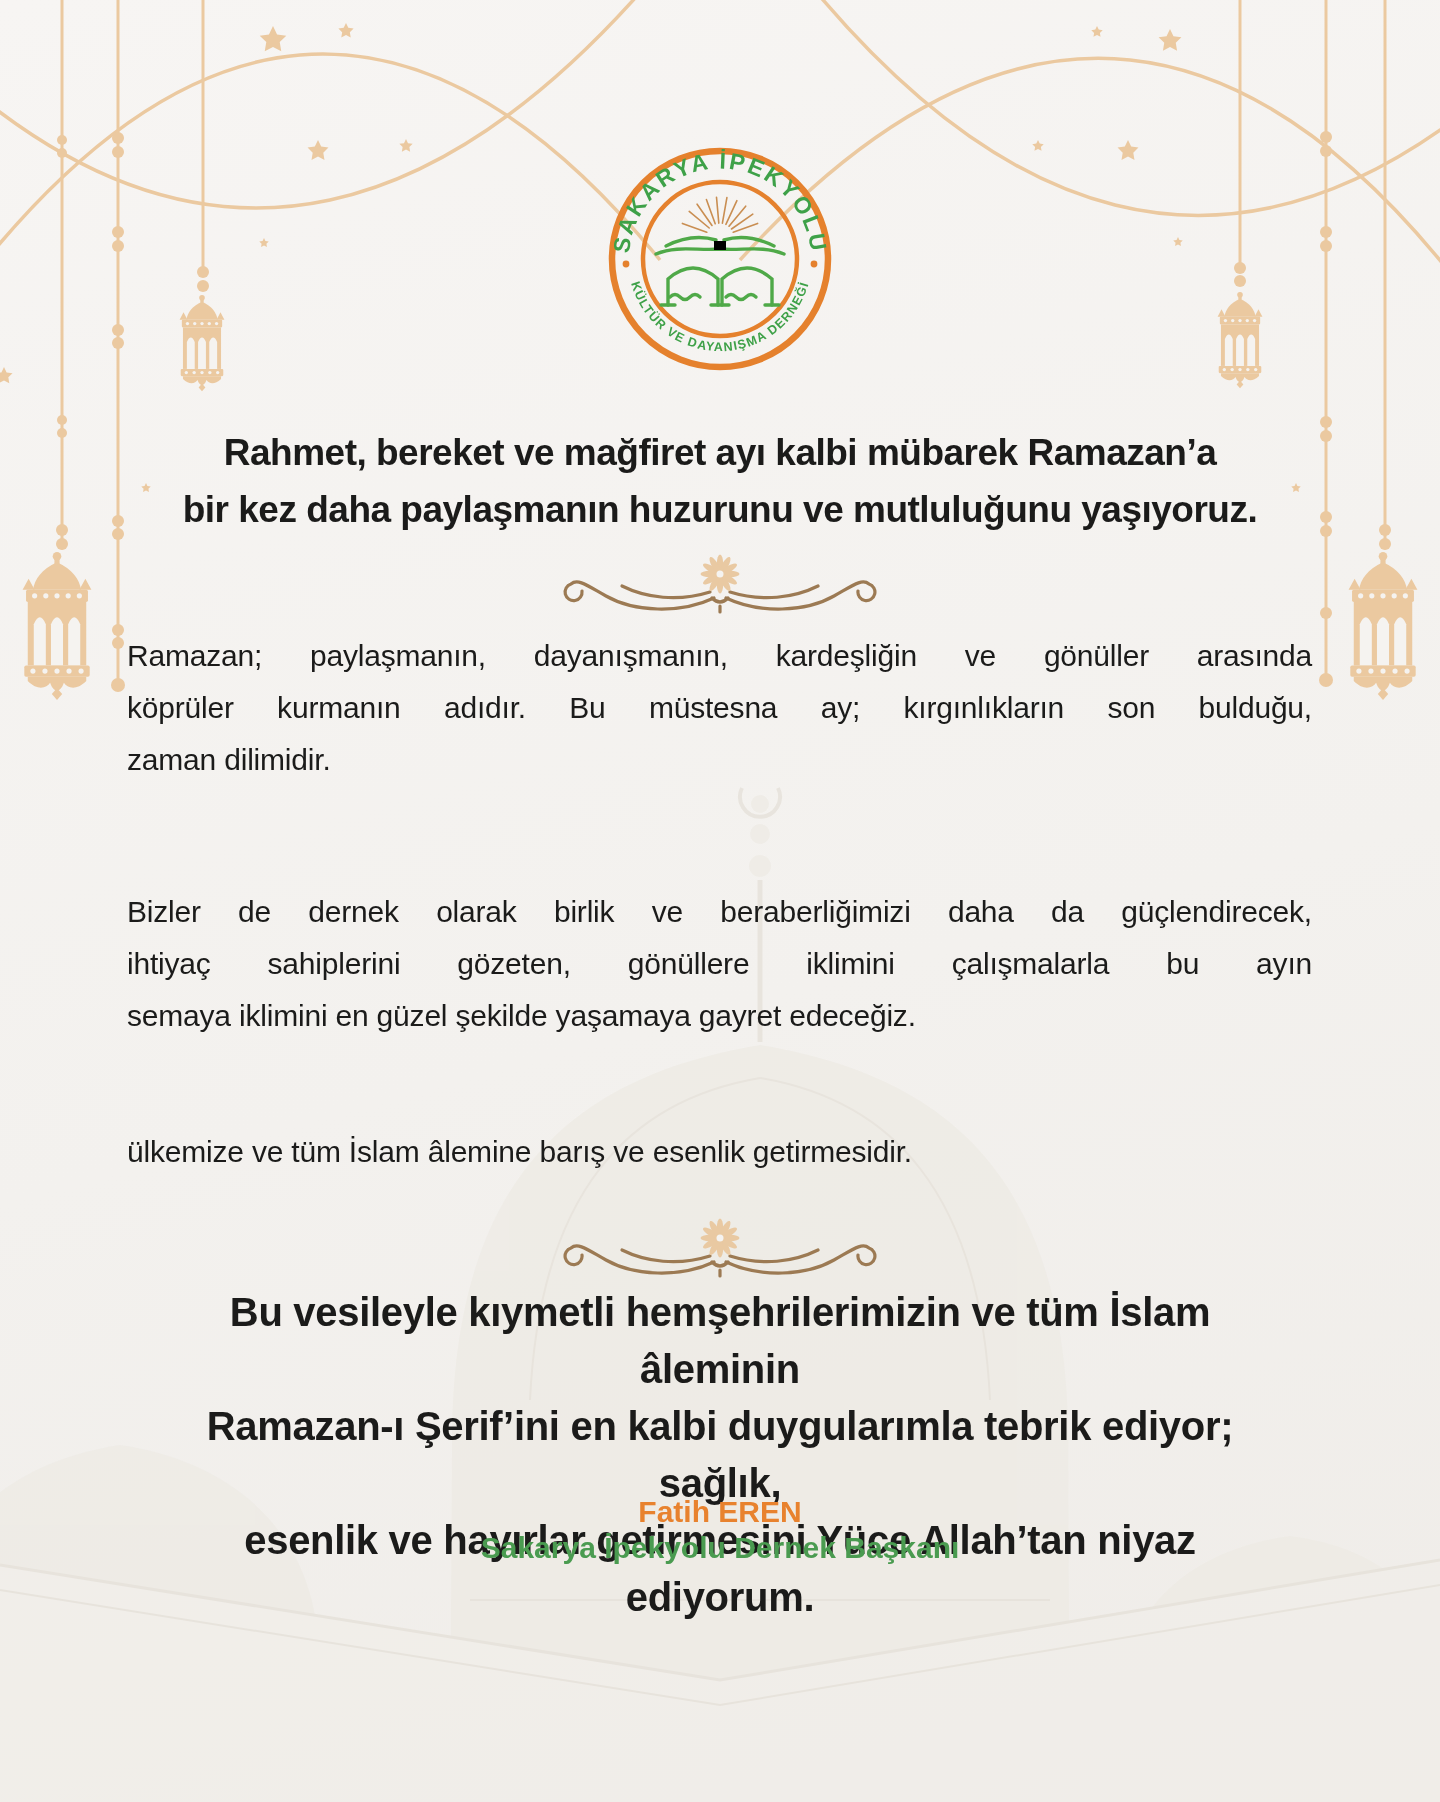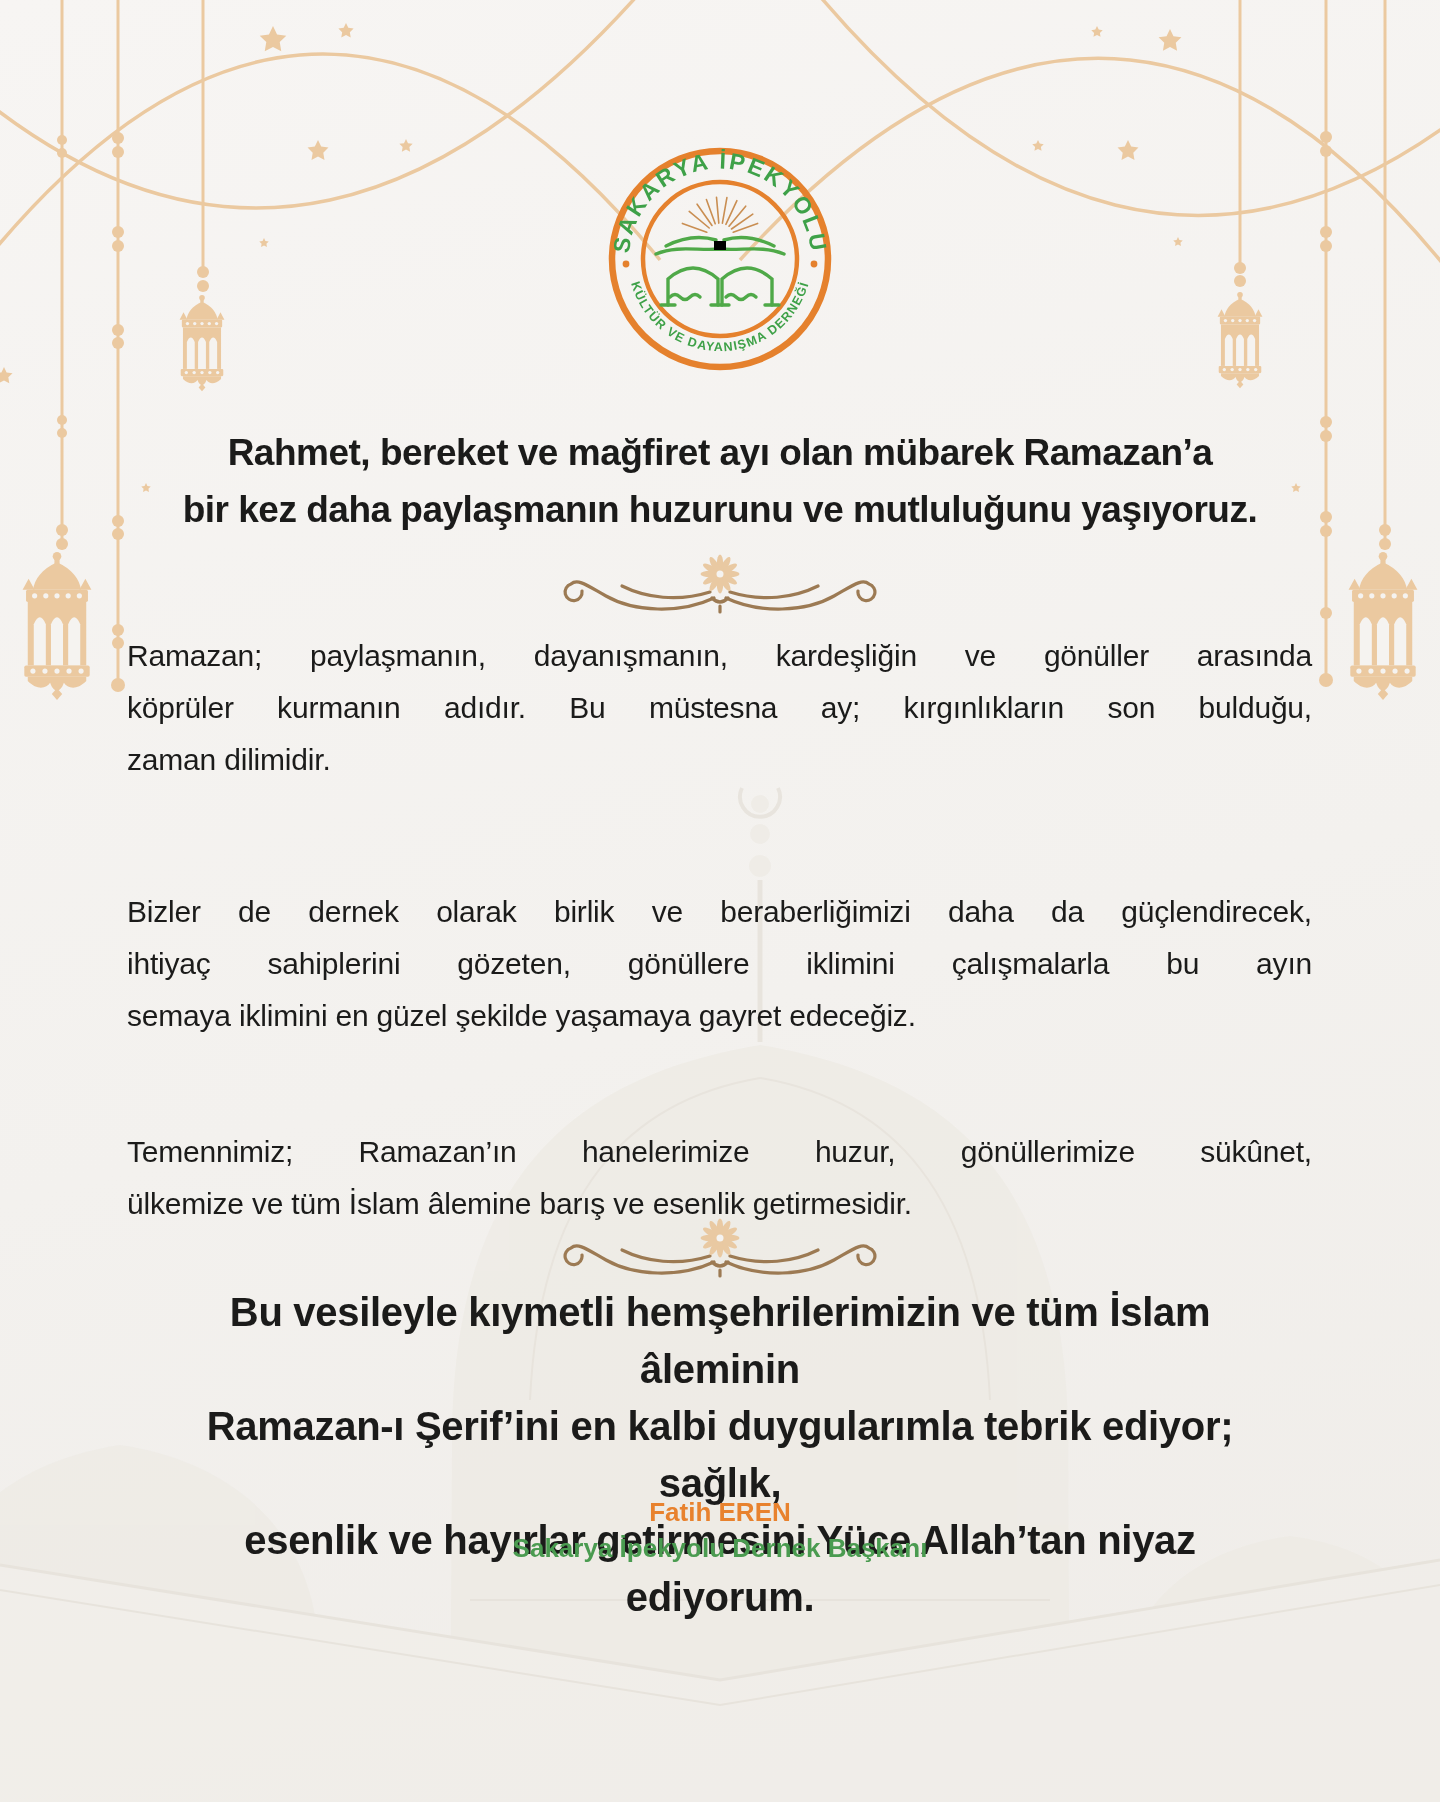--- a/index.html
+++ b/index.html
@@ -26,21 +26,21 @@
     font-size:40px;line-height:57px;letter-spacing:-0.3px;text-align:center;}
   .para{position:absolute;left:127px;right:128px;font-size:30px;line-height:52px;letter-spacing:-0.2px;}
   #para1{top:630px}#para2{top:886px}#para3{top:1126px}
   .jline{text-align:justify;text-align-last:justify;}
   .para .jline:last-child{text-align-last:left;}
 
   .divider{position:absolute;left:50%;transform:translateX(-50%);width:330px;height:72px;}
   #divider1{top:548px}#divider2{top:1212px}
 
   .signature{position:absolute;top:1494px;left:0;right:0;text-align:center;
-    font-weight:bold;font-size:26px;line-height:36px;}
+    font-weight:bold;font-size:30px;line-height:36px;}
   .sig-name{color:var(--signature-orange);}
   .sig-title{color:var(--signature-green);}
 
   
   .tan-f{fill:var(--decor-tan);}
   .tan-s{stroke:var(--decor-tan);fill:none;stroke-width:3;stroke-linecap:round;}
   .arc-s{stroke:var(--decor-tan);fill:none;stroke-width:3.5;}
   .bead{fill:var(--decor-tan);}
   .bg-f{fill:var(--background);}
   .fl-stroke path{stroke:var(--flourish-brown);stroke-width:3.2;fill:none;stroke-linecap:round;}
@@ -246,40 +246,39 @@
           <path d="M62 160 V134 Q87 112 112 134 V160"></path>
           <path d="M116 160 V134 Q141 112 166 134 V160"></path>
           <path d="M55 160 h14 M105 160 h18 M159 160 h14"></path>
           <path d="M64 152 q5 -5 10 0 q5 5 10 0 q5 -5 10 0"></path>
           <path d="M120 152 q5 -5 10 0 q5 5 10 0 q5 -5 10 0"></path>
         </g>
       </svg>
     </div>
 
     <div class="headline">
-        <div class="hline">Rahmet, bereket ve mağfiret ayı olan mübarek Ramazan’a</div>
+        <div class="hline">Rahmet, bereket ve mağfiret ayı kalbi mübarek Ramazan’a</div>
         <div class="hline">bir kez daha paylaşmanın huzurunu ve mutluluğunu yaşıyoruz.</div>
       </div>
 
     <svg id="divider1" class="divider" viewBox="0 0 330 72">
       <use href="#flourish" transform="translate(165,42)"></use>
     </svg>
 
     <div id="para1" class="para">
         <div class="jline">Ramazan; paylaşmanın, dayanışmanın, kardeşliğin ve gönüller arasında</div>
         <div class="jline">köprüler kurmanın adıdır. Bu müstesna ay; kırgınlıkların son bulduğu,</div>
         <div class="jline">zaman dilimidir.</div>
       </div>
     <div id="para2" class="para">
         <div class="jline">Bizler de dernek olarak birlik ve beraberliğimizi daha da güçlendirecek,</div>
         <div class="jline">ihtiyaç sahiplerini gözeten, gönüllere iklimini çalışmalarla bu ayın</div>
         <div class="jline">semaya iklimini en güzel şekilde yaşamaya gayret edeceğiz.</div>
       </div>
     <div id="para3" class="para">
-        <div class="jline">Temennimiz; Ramazan’ın hanelerimize huzur, gönüllerimize sükûnet,</div>
         <div class="jline">ülkemize ve tüm İslam âlemine barış ve esenlik getirmesidir.</div>
       </div>
 
     <svg id="divider2" class="divider" viewBox="0 0 330 72">
       <use href="#flourish" transform="translate(165,42)"></use>
     </svg>
 
     <div class="closing">
         <div class="cline">Bu vesileyle kıymetli hemşehrilerimizin ve tüm İslam âleminin</div>
         <div class="cline">Ramazan-ı Şerif’ini en kalbi duygularımla tebrik ediyor; sağlık,</div>

